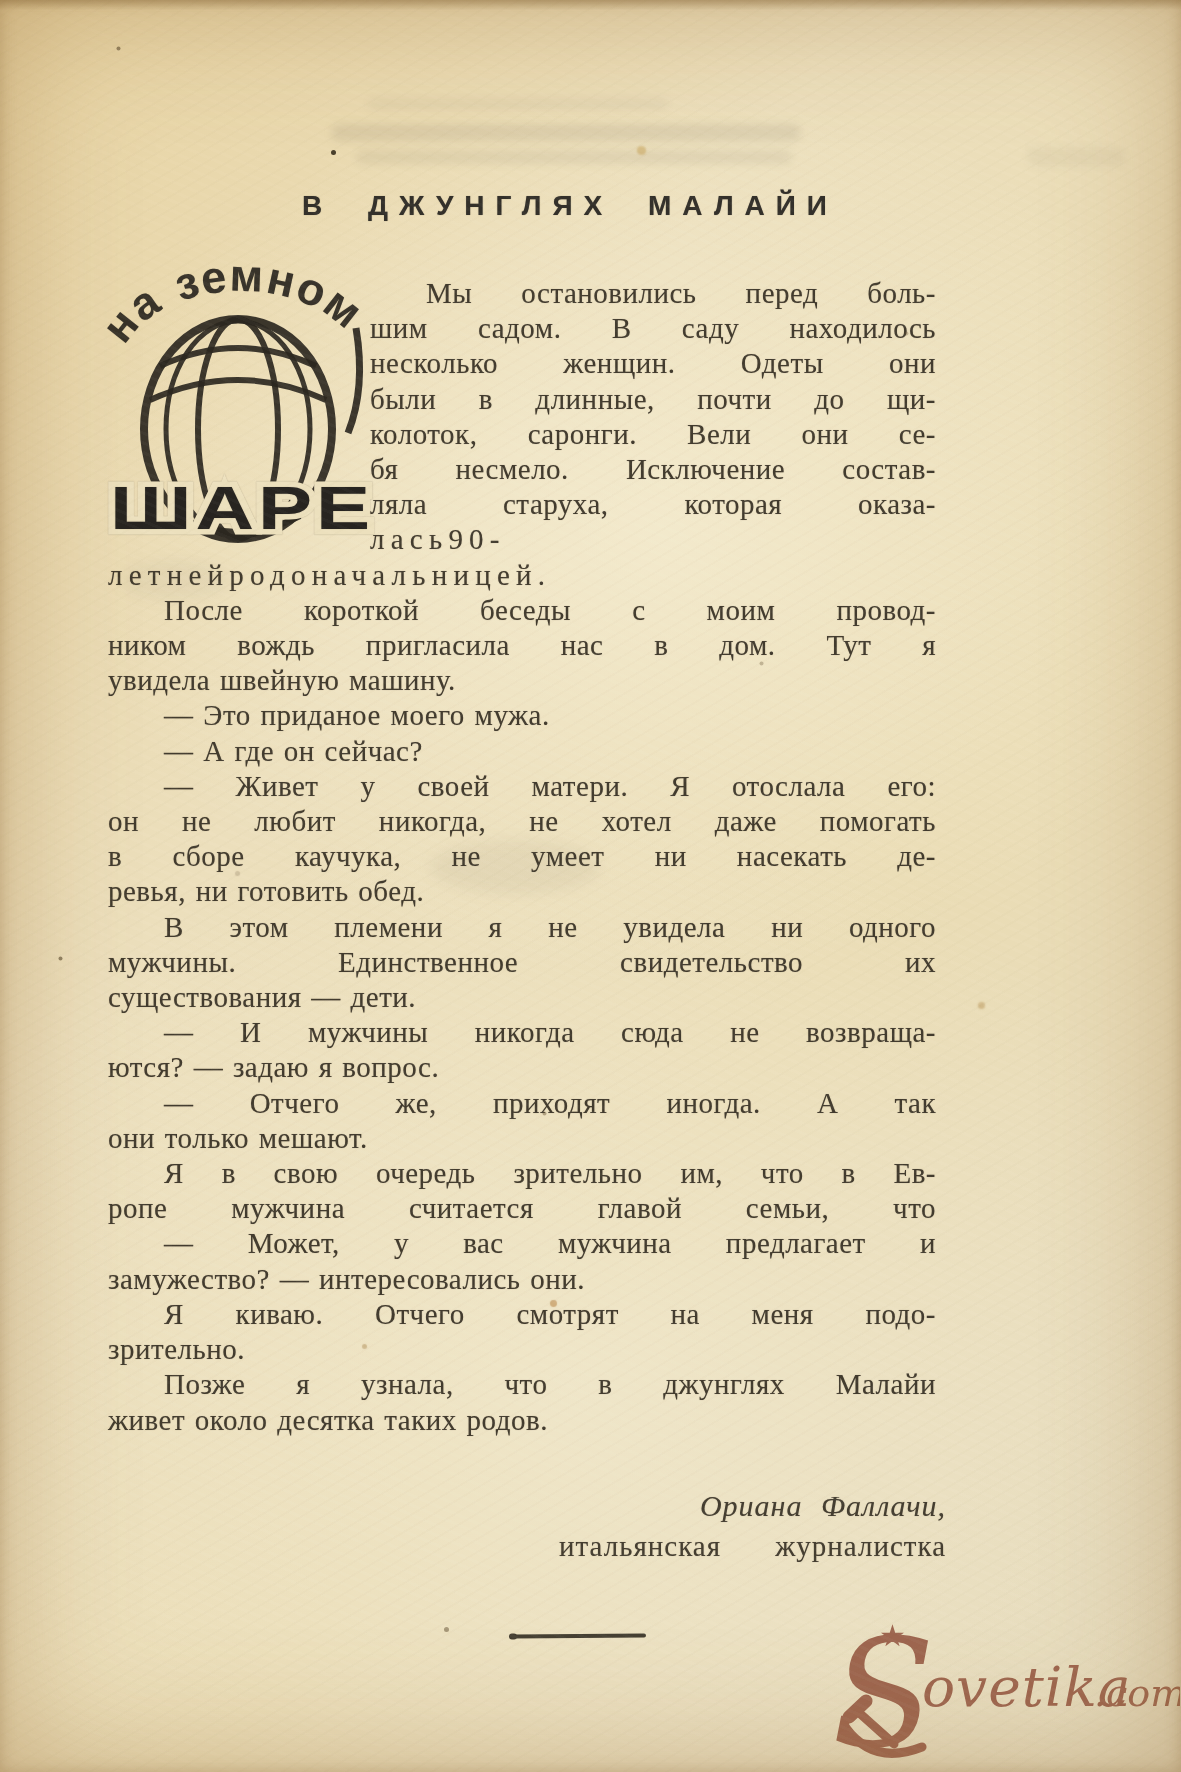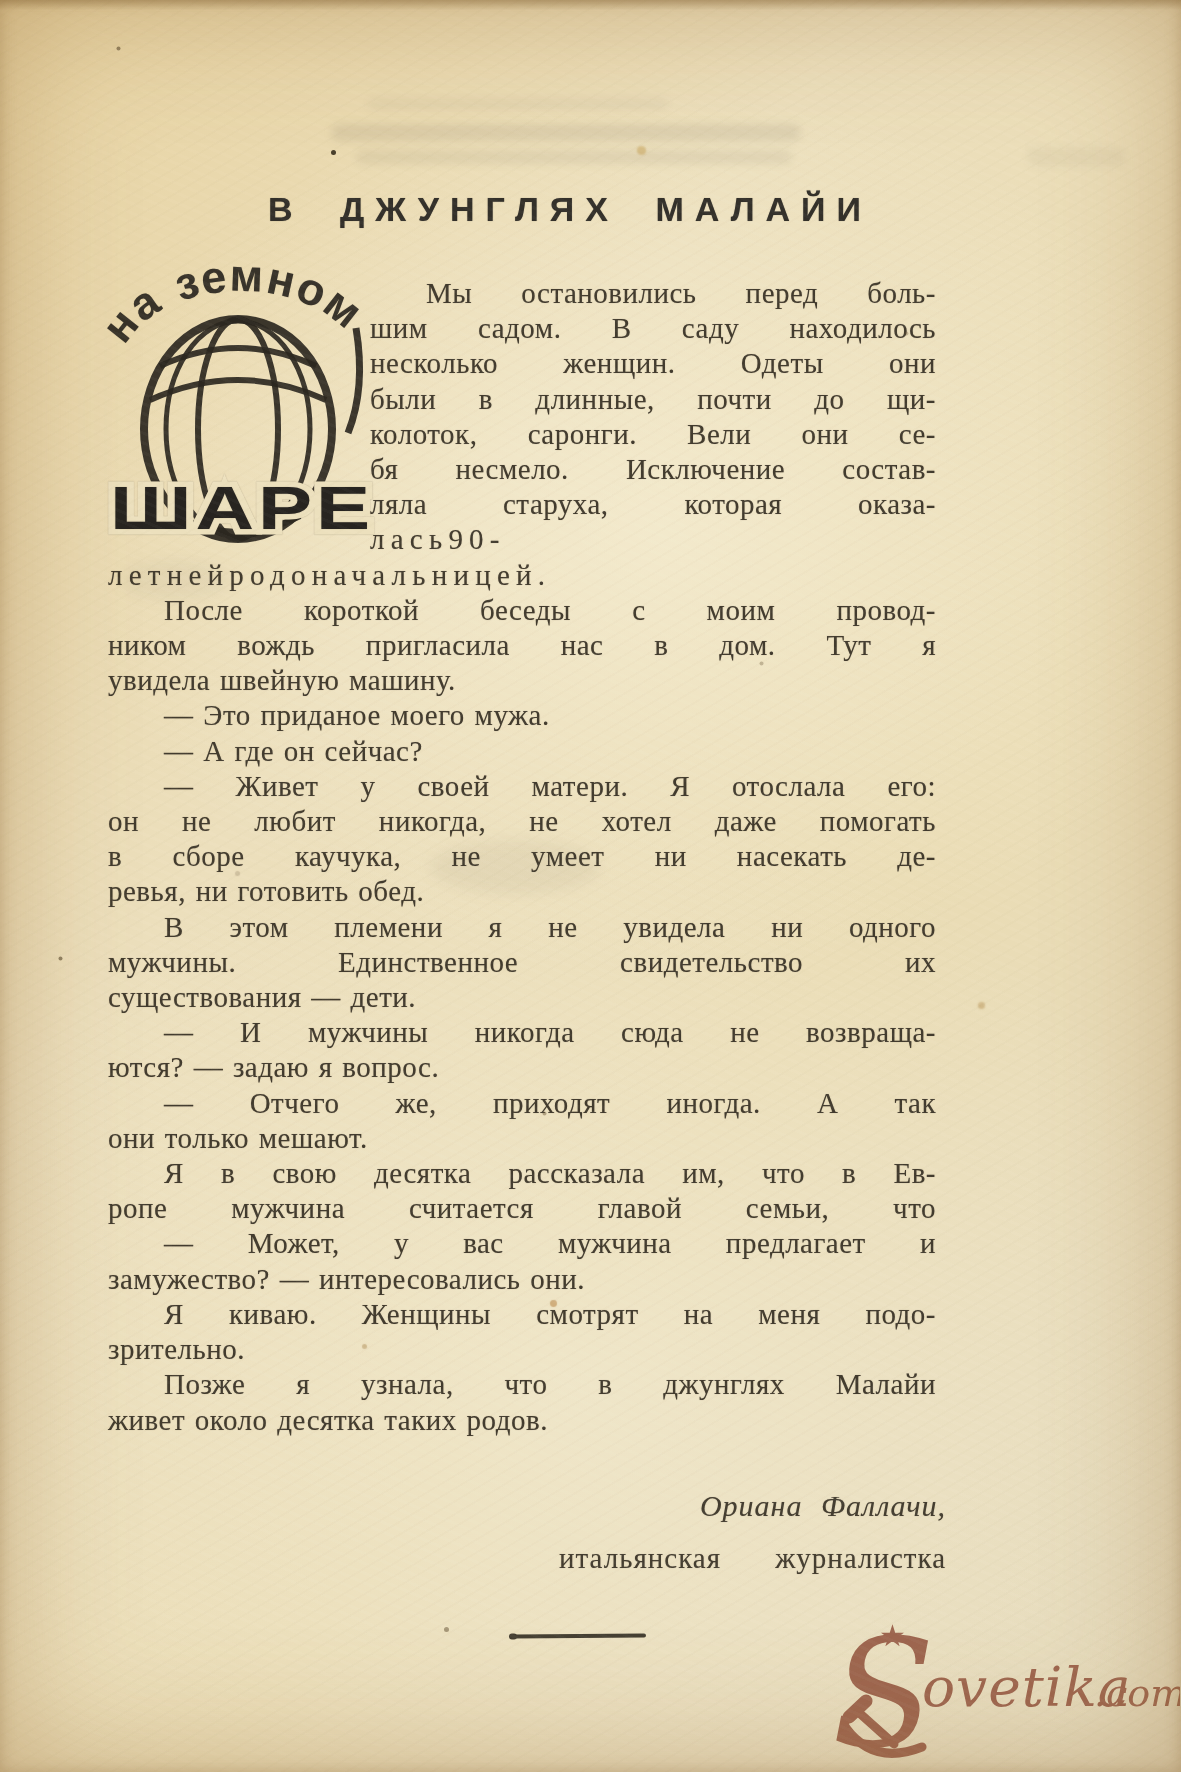--- a/index.html
+++ b/index.html
@@ -26,21 +26,21 @@
 
   
   .ghost{position:absolute;background:rgba(95,85,60,.11);filter:blur(4px);border-radius:6px;z-index:1;}
   .g1{left:332px;top:124px;width:468px;height:17px;}
   .g2{left:356px;top:150px;width:436px;height:14px;opacity:.8;}
   .g3{left:1028px;top:148px;width:96px;height:18px;opacity:.55;}
   .g4{left:368px;top:98px;width:300px;height:12px;opacity:.5;}
 
   .title{
     position:absolute;left:0;top:190px;width:1140px;margin:0;text-align:center;z-index:2;
-    font-family:"Liberation Sans", sans-serif;font-weight:bold;font-size:34px;
+    font-family:"Liberation Sans", sans-serif;font-weight:bold;font-size:28px;
     letter-spacing:11px;word-spacing:16px;color:#33302a;
     text-shadow:0 0 1px rgba(50,45,35,.45);
   }
 
   .content{position:absolute;left:108px;top:276px;width:828px;z-index:2;
     font-size:29px;line-height:35.2px;color:#423b2e;letter-spacing:.5px;word-spacing:2px;
     text-shadow:0 0 1px rgba(60,50,35,.35);}
   .logo{float:left;width:262px;height:264px;}
   .logo svg{display:block;margin-top:-28px;overflow:visible;}
   .logo .stroke{stroke:#2b2720;fill:none;opacity:.92;}
@@ -50,21 +50,21 @@
     fill:#272420;stroke:#ece0bd;stroke-width:11px;paint-order:stroke;letter-spacing:3px;}
 
   .ln{text-align:justify;text-align-last:justify;}
   .ln.ind{text-indent:56px;}
   .ln.end{text-align-last:left;}
   .ln.spread{letter-spacing:.215em;}
 
   .signature{position:absolute;left:118px;top:1489px;width:828px;text-align:right;z-index:2;
     color:#443d30;text-shadow:0 0 1px rgba(60,50,35,.35);}
   .sig-name{font-style:italic;font-size:30px;letter-spacing:1px;word-spacing:10px;}
-  .sig-role{font-size:29px;margin-top:19px;word-spacing:46px;letter-spacing:1px;}
+  .sig-role{font-size:29px;margin-top:7px;word-spacing:46px;letter-spacing:1px;}
 
   .divider{position:absolute;left:512px;top:1634px;width:134px;height:4px;z-index:2;
     background:#46403 3;background:#464033;border-radius:2px;transform:rotate(-.5deg);}
   .divider::after{content:"";position:absolute;left:-3px;top:-1px;width:8px;height:6px;
     background:#464033;border-radius:3px;}
 
   .watermark{position:absolute;left:822px;top:1618px;z-index:4;opacity:.94;}
   .wm{fill:#9a5f49;}
   .wm-stroke{stroke:#9a5f49;fill:none;stroke-linecap:round;}
   .wm-s{font-family:"DejaVu Serif", serif;font-style:italic;font-size:150px;}
@@ -145,25 +145,25 @@
         <div class="ln">он не любит никогда, не хотел даже помогать</div>
         <div class="ln">в сборе каучука, не умеет ни насекать де-</div>
         <div class="ln end">ревья, ни готовить обед.</div>
         <div class="ln ind">В этом племени я не увидела ни одного</div>
         <div class="ln">мужчины. Единственное свидетельство их</div>
         <div class="ln end">существования — дети.</div>
         <div class="ln ind">— И мужчины никогда сюда не возвраща-</div>
         <div class="ln end">ются? — задаю я вопрос.</div>
         <div class="ln ind">— Отчего же, приходят иногда. А так</div>
         <div class="ln end">они только мешают.</div>
-        <div class="ln ind">Я в свою десятка рассказала им, что в Ев-</div>
+        <div class="ln ind">Я в свою очередь зрительно им, что в Ев-</div>
         <div class="ln">ропе мужчина считается главой семьи, что</div>
         <div class="ln ind">— Может, у вас мужчина предлагает и</div>
         <div class="ln end">замужество? — интересовались они.</div>
-        <div class="ln ind">Я киваю. Женщины смотрят на меня подо-</div>
+        <div class="ln ind">Я киваю. Отчего смотрят на меня подо-</div>
         <div class="ln end">зрительно.</div>
         <div class="ln ind">Позже я узнала, что в джунглях Малайи</div>
         <div class="ln end">живет около десятка таких родов.</div>
       </div>
   </div>
 
   <div class="signature">
     <div class="sig-name">Ориана Фаллачи,</div>
     <div class="sig-role">итальянская журналистка</div>
   </div>

